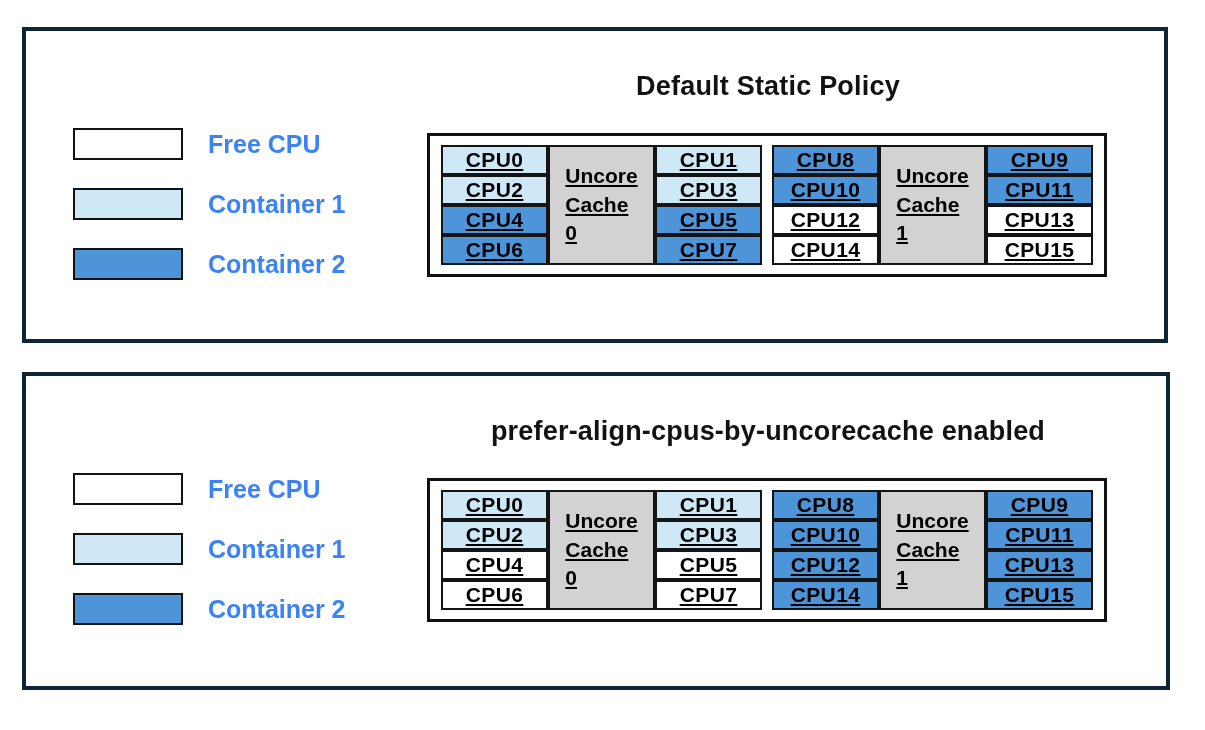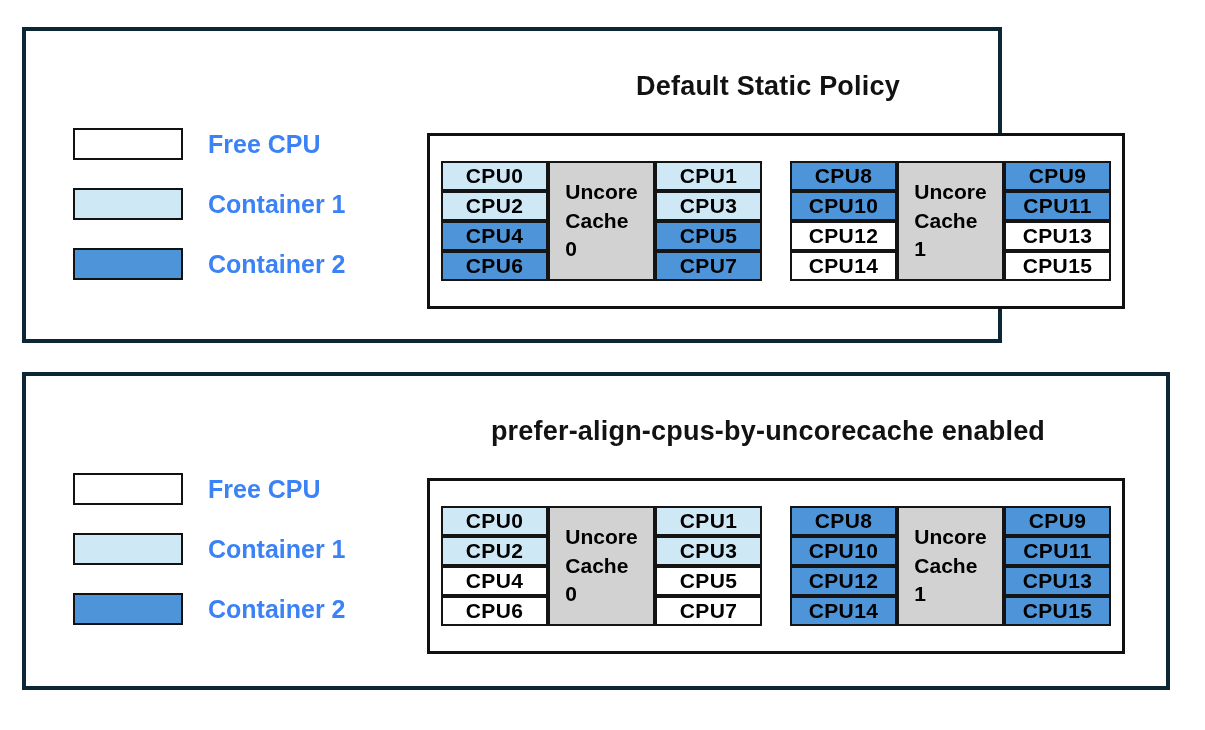--- a/index.html
+++ b/index.html
@@ -9,21 +9,21 @@
     height: 730px;
     font-family: "Liberation Sans", sans-serif;
     overflow: hidden;
   }
   .panel {
     position: absolute;
     background: #ffffff;
     border: 4px solid var(--panel_border, #0c2634);
     box-sizing: border-box;
   }
-  #panel-0 { left: 22px; top: 27px;  width: 980px; height: 316px; }
+  #panel-0 { left: 22px; top: 27px;  width: 1146px; height: 316px; }
   #panel-1 { left: 22px; top: 372px; width: 1148px; height: 318px; }
 
   .panel-title {
     position: absolute;
     left: 742px;
     top: 40px;
     transform: translateX(-50%);
     font-size: 27px;
     font-weight: bold;
     color: #121212;
@@ -52,23 +52,24 @@
     color: #3b82f6;
     white-space: nowrap;
   }
 
   .diagram {
     position: absolute;
     left: 401px;
     top: 102px;
     border: 3.5px solid #111111;
     background: #ffffff;
-    padding: 25px 11px;
-    display: flex;
-    gap: 28px;
+    padding: 9px 11px;
+    display: flex;
+    gap: 10px;
+    text-decoration: underline;
   }
   .ublock { display: flex; }
   .cpu-col { display: flex; flex-direction: column; width: 107px; }
   .cpu-cell {
     box-sizing: border-box;
     height: 30px;
     width: 107px;
     border: 2.4px solid #141414;
     display: flex;
     align-items: center;

